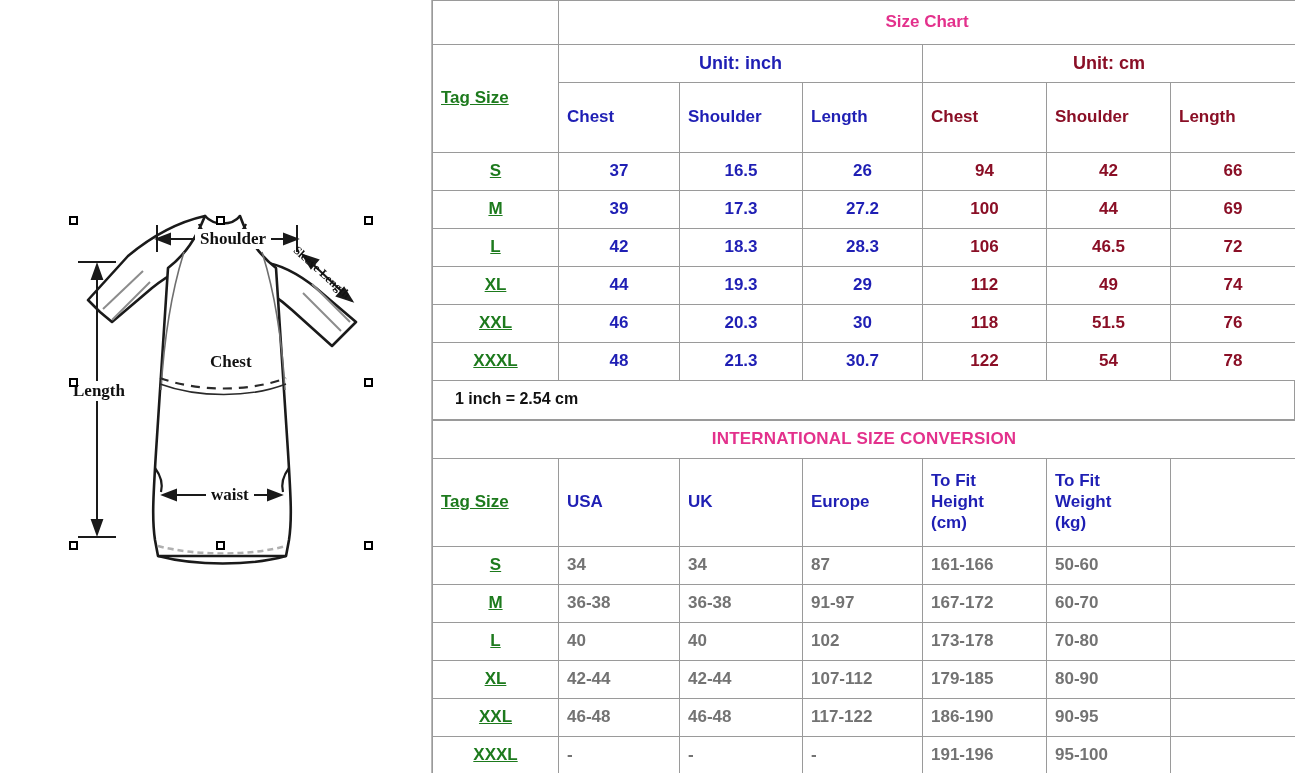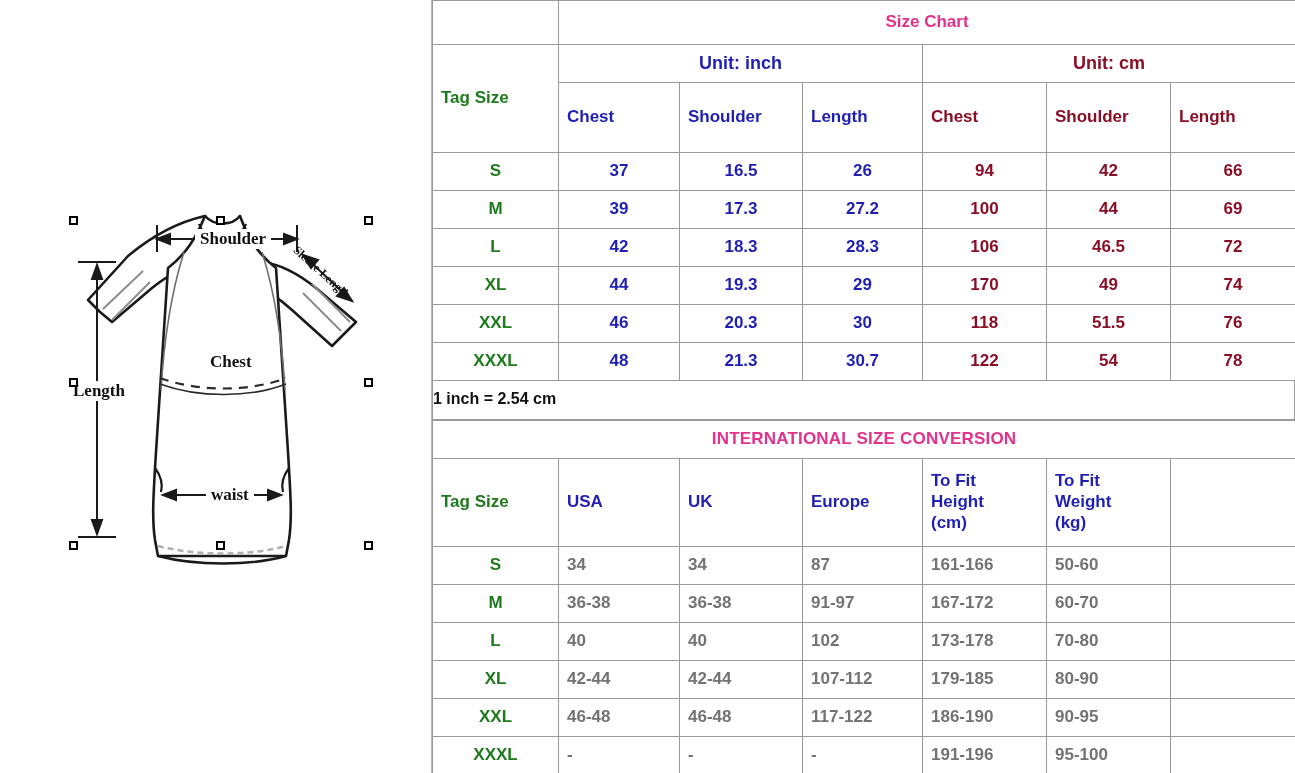--- a/index.html
+++ b/index.html
@@ -41,42 +41,42 @@
     text-align: center;
     vertical-align: middle;
     font-weight: bold;
     font-size: 17px;
     line-height: 1.22;
   }
   td.no-border-top-left { border: none; }
 
   .c-title      { color: #e3318c; font-size: 17px; }
   .c-conv-title { color: #e3318c; font-size: 18px; letter-spacing: .2px; }
-  .c-tag        { color: #1d7a1d; }
+  .c-tag        { color: #1d7a1d; text-decoration: underline; }
   .c-inch       { color: #1f1fb4; }
   .c-cm         { color: #8a0f26; margin-left: 11px; }
   .c-black      { color: #737373; margin-left: 16px; }
 
   .tag-head { text-align: left !important; padding-left: 8px !important; }
   .row-h-44 td { height: 44px; }
   .row-h-38 td { height: 38px; }
   .row-h-70 td { height: 70px; }
   .row-h-88 td { height: 88px; }
 
   
   #note-row {
     position: relative;
     width: 863px; height: 39px;
     border-left: 1px solid #9a9a9a;
     border-right: 1px solid #9a9a9a;
     border-bottom: 1px solid #9a9a9a;
     background: #fff;
   }
   #note-text {
-    position: absolute; left: 0; top: 9px;
+    position: absolute; left: 22px; top: 9px;
     font-size: 16px; font-weight: bold; color: #111;
     z-index: 3;
   }
   #watermark {
     position: absolute; left: 120px; top: -4px;
     font-family: "Liberation Serif", serif;
     font-style: italic;
     font-size: 31px;
     color: #d8d8d8;
     white-space: nowrap;
@@ -255,21 +255,21 @@
           <td class="c-inch">28.3</td>
           <td class="c-cm">106</td>
           <td class="c-cm">46.5</td>
           <td class="c-cm">72</td>
         </tr>
         <tr class="row-h-38">
           <td class="c-tag">XL</td>
           <td class="c-inch">44</td>
           <td class="c-inch">19.3</td>
           <td class="c-inch">29</td>
-          <td class="c-cm">170</td>
+          <td class="c-cm">112</td>
           <td class="c-cm">49</td>
           <td class="c-cm">74</td>
         </tr>
         <tr class="row-h-38">
           <td class="c-tag">XXL</td>
           <td class="c-inch">46</td>
           <td class="c-inch">20.3</td>
           <td class="c-inch">30</td>
           <td class="c-cm">118</td>
           <td class="c-cm">51.5</td>

